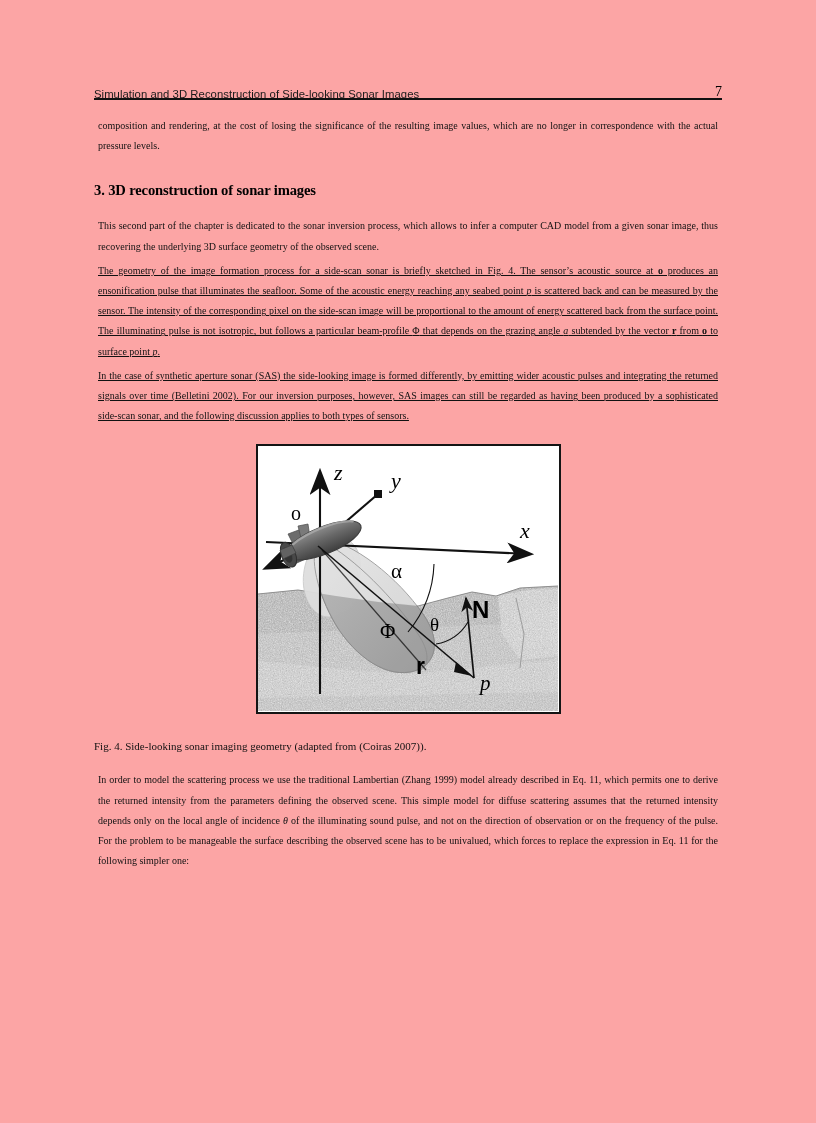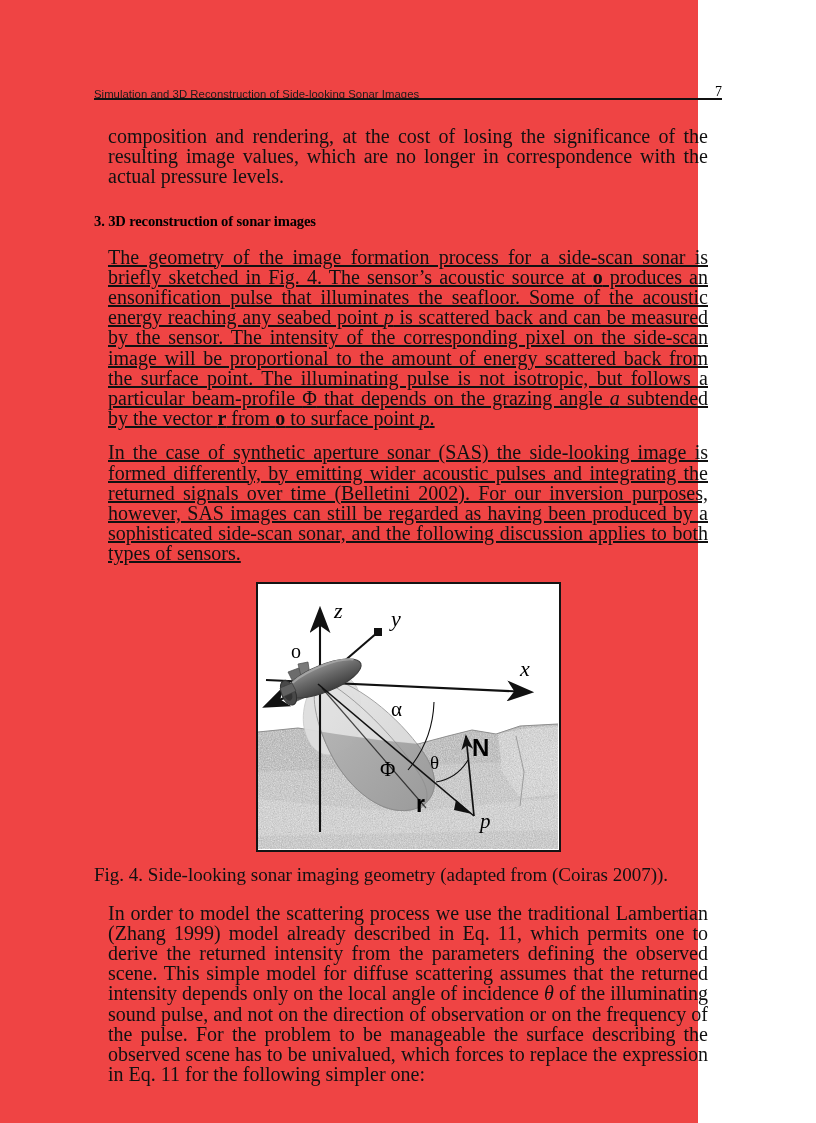--- a/index.html
+++ b/index.html
@@ -13,23 +13,23 @@
     height: 1123px;
     position: relative;
     font-family: "Liberation Serif", "DejaVu Serif", serif;
     color: #000000;
     overflow: hidden;
   }
 
   .page {
     position: absolute;
     left: 0; top: 0;
-    width: 698px;
+    width: 816px;
     height: 1123px;
-    background: #ef4444;
+    background: #fca5a5;
   }
 
   
   .header {
     position: absolute;
     left: 94px;
     top: 78px;
     width: 628px;
     height: 22px;
     display: flex;
@@ -56,22 +56,22 @@
 
   
   .content {
     position: absolute;
     left: 94px;
     top: 112px;
     width: 628px;
   }
 
   p.body {
-    margin: 14px;
-    font-size: 20px;
+    margin: 4px;
+    font-size: 10px;
     line-height: 20.2px;
     text-align: justify;
     text-justify: inter-word;
     color: #111111;
     hyphens: none;
   }
   p.body.gap-above    { margin-top: 14px; }
   p.body.tight-above  { margin-top: 0px; text-decoration: underline; }
 
   h2.sec {
@@ -109,22 +109,22 @@
     width: 305px;
     height: 270px;
     border: 2.5px solid #141414;
     background: #ffffff;
     box-sizing: border-box;
     overflow: hidden;
   }
   .figure-frame svg { display: block; }
 
   .fig-caption {
-    margin-top: 13px;
-    font-size: 19px;
+    margin-top: 23px;
+    font-size: 11px;
     line-height: 19px;
     text-align: left;
     color: #111111;
   }
 </style>
 </head>
 <body>
 
 <div class="page">
 
@@ -135,20 +135,21 @@
   <div class="header-rule"></div>
 
   <div class="content">
 
     <p class="body">composition and rendering, at the cost of losing the significance of the resulting image values, which are no longer in correspondence with the actual pressure levels.</p>
 
     <div class="sec-wrap">
       <h2 class="sec">3. 3D reconstruction of sonar images</h2>
     </div>
 
+    <p class="body">This second part of the chapter is dedicated to the sonar inversion process, which allows to infer a computer CAD model from a given sonar image, thus recovering the underlying 3D surface geometry of the observed scene.</p>
 
 
     <p class="body tight-above"><span>The geometry of the image formation process for a side-scan sonar is briefly sketched in Fig. 4. The sensor’s acoustic source at </span><span class="bd">o</span><span> produces an ensonification pulse that illuminates the seafloor. Some of the acoustic energy reaching any seabed point </span><span class="it">p</span><span> is scattered back and can be measured by the sensor. The intensity of the corresponding pixel on the side-scan image will be proportional to the amount of energy scattered back from the surface point. The illuminating pulse is not isotropic, but follows a particular beam-profile </span><span>Φ</span><span> that depends on the grazing angle </span><span class="it">a</span><span> subtended by the vector </span><span class="bd">r</span><span> from </span><span class="bd">o</span><span> to surface point </span><span class="it">p</span><span>.</span></p>
 
     <p class="body tight-above">In the case of synthetic aperture sonar (SAS) the side-looking image is formed differently, by emitting wider acoustic pulses and integrating the returned signals over time (Belletini 2002). For our inversion purposes, however, SAS images can still be regarded as having been produced by a sophisticated side-scan sonar, and the following discussion applies to both types of sensors.</p>
 
     <div class="figure-block">
       <div class="figure-frame">
         <svg width="300" height="265" viewBox="0 0 300 265" xmlns="http://www.w3.org/2000/svg">
           <defs>

